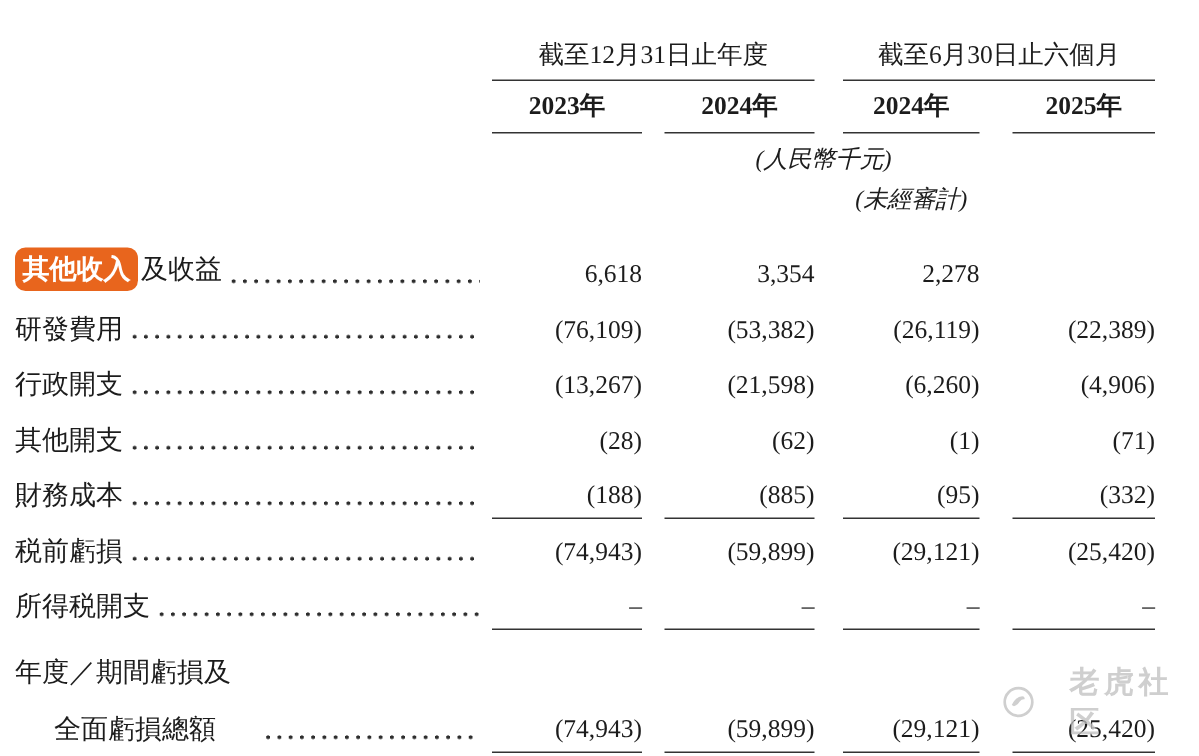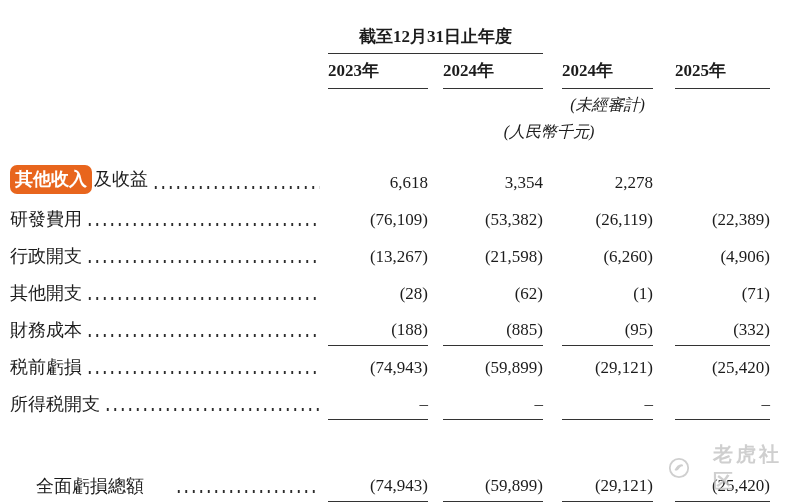--- a/index.html
+++ b/index.html
@@ -6,25 +6,25 @@
   body{
     width:799px;height:504px;background:#ffffff;overflow:hidden;position:relative;
     font-family:"Liberation Serif","DejaVu Serif",serif;color:var(--text,#1c1c1c);
   }
   .page{padding:24px 0 0 10px;position:relative;}
   .grid{display:grid;grid-template-columns:318px 100px 115px 110px 117px;}
   .grid.groups{grid-template-columns:318px 215px 227px;height:30px;align-items:end;}
   .cell{min-width:0;}
   .c2{padding-left:15px;} .c3{padding-left:19px;} .c4{padding-left:22px;}
   .inner{display:block;text-align:right;padding-bottom:5px;position:relative;}
-  .ginner{display:block;text-align:center;font-weight:bold;font-size:17px;
+  .ginner{display:block;text-align:center;font-weight:normal;font-size:17px;
           border-bottom:1.5px solid var(--rule,#333);padding-bottom:5px;}
   .g2pad{padding-left:19px;}
   .yrow{height:33px;align-items:end;margin-top:2px;}
-  .year{display:block;text-align:left;font-weight:bold;font-size:17px;
+  .year{display:block;text-align:center;font-weight:bold;font-size:17px;
         border-bottom:1.5px solid var(--rule,#333);padding-bottom:6px;}
   .noterow{height:26px;align-items:end;}
   .note{display:block;text-align:center;font-style:italic;font-size:16px;padding-top:6px;}
   .currow{height:28px;align-items:end;}
   .cur{grid-column:2/6;display:block;text-align:center;font-style:italic;font-size:16px;padding-top:6px;}
   #rows{margin-top:18px;}
   .drow{min-height:37px;align-items:end;}
   .drow.tall{min-height:82px;}
   .labelcell{font-size:18px;padding-bottom:4px;}
   .lab-flex{display:flex;align-items:baseline;}
@@ -49,53 +49,56 @@
 </head>
 <body>
 
 <div class="page">
 
   <div class="grid groups">
     <div class="cell"></div>
     <div class="cell">
       <span class="ginner">截至12月31日止年度</span>
     </div>
+    <div class="cell g2pad">
+      <span class="ginner">截至6月30日止六個月</span>
+    </div>
   </div>
 
   <div class="grid yrow">
     <div class="cell"></div>
     <div class="cell c1">
       <span class="year">2023年</span>
     </div>
     <div class="cell c2">
       <span class="year">2024年</span>
     </div>
     <div class="cell c3">
       <span class="year">2024年</span>
     </div>
     <div class="cell c4">
       <span class="year">2025年</span>
     </div>
   </div>
 
+  <div class="grid currow">
+    <div class="cell"></div>
+    <span class="cur">(人民幣千元)</span>
+  </div>
+
   <div class="grid noterow">
     <div class="cell"></div>
     <div class="cell"></div>
     <div class="cell"></div>
     <div class="cell c3">
       <span class="note">(未經審計)</span>
     </div>
     <div class="cell"></div>
   </div>
 
-  <div class="grid currow">
-    <div class="cell"></div>
-    <span class="cur">(人民幣千元)</span>
-  </div>
-
   <div id="rows">
       <div class="grid drow">
         <div class="labelcell">
           <div class="lab-flex">
             <span class="hl">其他收入</span>
             <span>及收益</span>
             <span class="leader"></span>
           </div>
         </div>
         <div class="cell c2">
@@ -223,20 +226,21 @@
         </div>
         <div class="cell c3">
           <div class="inner num u">–</div>
         </div>
         <div class="cell c4">
           <div class="inner num u">–</div>
         </div>
       </div>
       <div class="grid drow tall">
         <div class="labelcell">
+          <div class="lab-line1">年度／期間虧損及</div>
           <div class="lab-flex indent">
             <span>全面虧損總額</span>
             <span class="leader"></span>
           </div>
         </div>
         <div class="cell c1">
           <div class="inner num d">(74,943)</div>
         </div>
         <div class="cell c2">
           <div class="inner num d">(59,899)</div>

